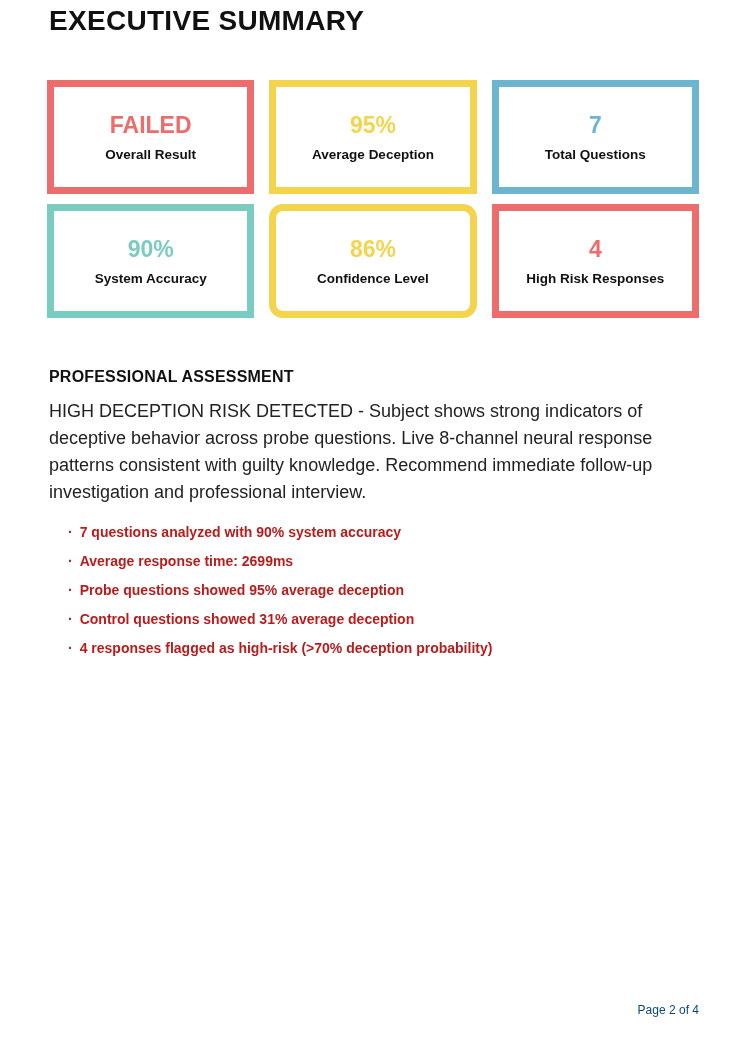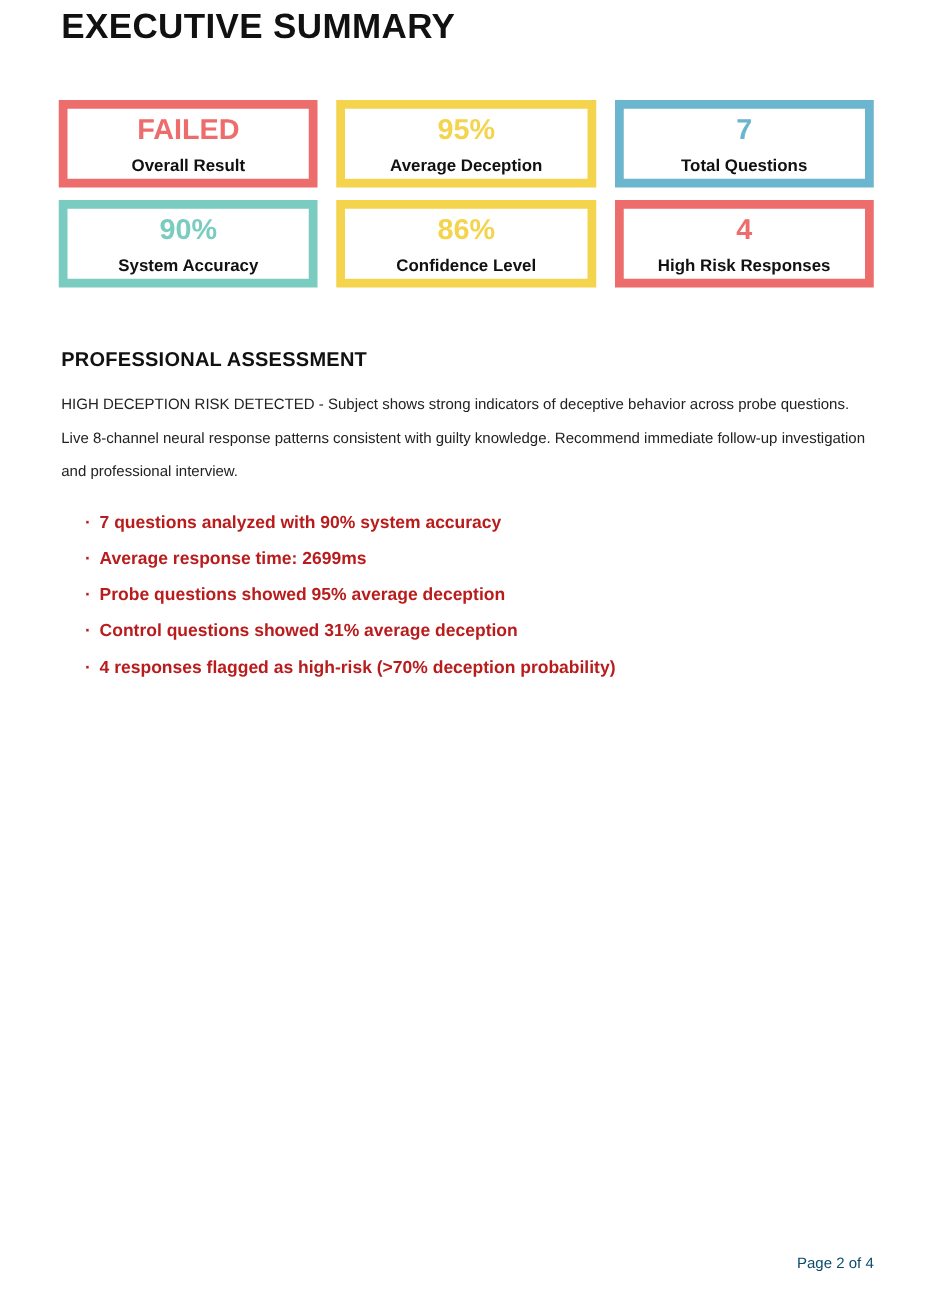--- a/index.html
+++ b/index.html
@@ -22,21 +22,21 @@
     letter-spacing: 0.3px;
   }
   .cards {
     display: grid;
     grid-template-columns: repeat(3, 1fr);
     column-gap: 15px;
     row-gap: 10px;
     margin: 42px 44px 0 47px;
   }
   .card {
-    height: 70px;
+    height: 114px;
     background: #ffffff;
     border: 7px solid #cccccc; 
     display: flex;
     flex-direction: column;
     align-items: center;
     justify-content: center;
     gap: 8px;
     text-align: center;
   }
   .card-value {
@@ -56,21 +56,21 @@
     line-height: 24px;
     font-weight: bold;
     color: #111111;
     letter-spacing: 0.2px;
   }
   .heading-assessment { margin-top: 47px; }
   .heading-findings { margin-top: 24px; }
   .body-text {
     margin: 9px 44px 0 49px;
     width: 650px;
-    font-size: 12px;
+    font-size: 18px;
     line-height: 27px;
     color: #222222;
   }
   .findings-list {
     list-style: none;
     margin: 12px 44px 0 49px;
     padding: 0;
   }
   .findings-list li {
     padding-left: 19px;
@@ -109,21 +109,21 @@
       <div class="card-label">Average Deception</div>
     </div>
     <div class="card" style="border-color: rgb(107, 181, 206);">
       <div class="card-value" style="color: rgb(107, 181, 206);">7</div>
       <div class="card-label">Total Questions</div>
     </div>
     <div class="card" style="border-color: rgb(122, 204, 192);">
       <div class="card-value" style="color: rgb(122, 204, 192);">90%</div>
       <div class="card-label">System Accuracy</div>
     </div>
-    <div class="card" style="border-color: rgb(244, 212, 77);">
+    <div class="card" style="border-color: rgb(244, 212, 77); border-radius: 14px;">
       <div class="card-value" style="color: rgb(244, 212, 77);">86%</div>
       <div class="card-label">Confidence Level</div>
     </div>
     <div class="card" style="border-color: rgb(237, 109, 109);">
       <div class="card-value" style="color: rgb(237, 109, 109);">4</div>
       <div class="card-label">High Risk Responses</div>
     </div>
   </div>
 
   <h2 class="section-heading heading-assessment">PROFESSIONAL ASSESSMENT</h2>

